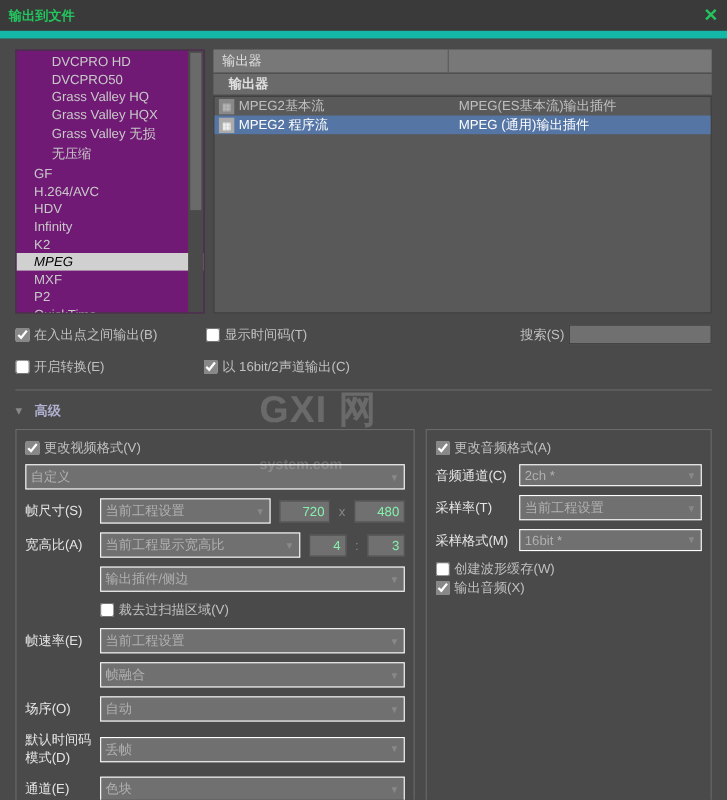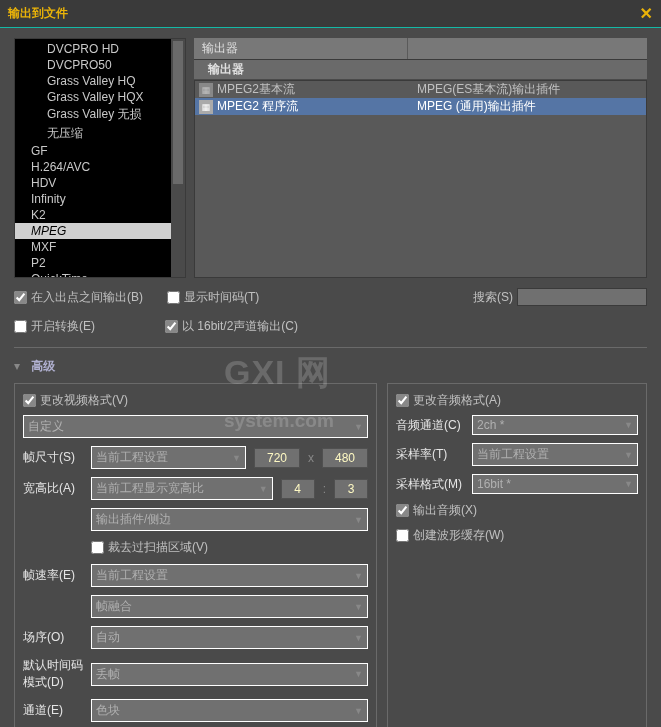--- a/index.html
+++ b/index.html
@@ -1,60 +1,60 @@
 <!DOCTYPE html>
 <html><head>
 <meta charset="utf-8">
 <style>
 * { margin: 0; padding: 0; box-sizing: border-box; font-family: "Microsoft YaHei", Arial, sans-serif; font-size: 12px; }
 body { background: #4a4a4a; color: #c0c0c0; width: 661px; height: 727px; display: flex; flex-direction: column; }
-.title-bar { background: #3a3a3a; border-bottom: 1px solid #14b8a6; padding: 4px 8px; display: flex; justify-content: space-between; align-items: center; color: #eab308; font-weight: bold; }
+.title-bar { background: #3a3a3a; border-bottom: 7px solid #14b8a6; padding: 4px 8px; display: flex; justify-content: space-between; align-items: center; color: #22c55e; font-weight: bold; }
 .close-x { font-size: 16px; cursor: pointer; font-weight: bold; }
 .content { padding: 10px 14px; display: flex; flex-direction: column; gap: 8px; flex: 1; }
 .top-section { display: flex; gap: 8px; height: 240px; }
-.tree-panel { width: 172px; background: #000000; border: 1px solid #3a3a3a; position: relative; overflow: hidden; }
+.tree-panel { width: 172px; background: #701a75; border: 1px solid #3a3a3a; position: relative; overflow: hidden; }
 .tree-content { padding: 2px 0; }
 .tree-item { padding: 1px 4px; color: #c8c8c8; cursor: pointer; white-space: nowrap; }
 .tree-item.child { padding-left: 32px; }
 .tree-item.parent { padding-left: 16px; }
 .tree-item.selected { background: #d0d0d0; color: #000; font-style: italic; }
 .scrollbar-v { position: absolute; right: 0; top: 0; width: 14px; height: 100%; background: #4a4a4a; }
 .scroll-thumb-v { background: #6a6a6a; width: 10px; margin: 2px; height: 60%; }
 .list-panel { flex: 1; display: flex; flex-direction: column; }
 .list-headers { display: flex; background: #787878; border-bottom: 1px solid #3a3a3a; }
 .list-header-cell { padding: 2px 8px; color: #e0e0e0; border-right: 1px solid #5a5a5a; }
 .list-header-cell.c1 { width: 214px; }
 .list-header-cell.c2 { flex: 1; }
 .sub-header { background: #6a6a6a; padding: 1px 14px; color: #e0e0e0; font-weight: bold; border-bottom: 1px solid #4a4a4a; }
 .list-body { background: #595959; flex: 1; border: 1px solid #3a3a3a; }
 .list-row { display: flex; padding: 0px 4px; align-items: center; }
 .list-row.selected { background: #5575a5; color: #fff; }
 .row-icon { width: 14px; height: 14px; margin-right: 4px; display: inline-flex; align-items: center; justify-content: center; background: #888; font-size: 9px; }
 .list-row.selected .row-icon { background: #aaa; }
 .row-cell1 { width: 200px; }
 .row-cell2 { flex: 1; }
-.toggle-row { display: flex; align-items: center; gap: 24px; padding: 2px 0; }
+.toggle-row { display: flex; align-items: center; gap: 44px; padding: 2px 0; }
 .checkbox-item { display: flex; align-items: center; gap: 4px; cursor: pointer; }
 .checkbox-item input[type="checkbox"] { width: 13px; height: 13px; accent-color: #888; }
 .search-box { margin-left: auto; display: flex; align-items: flex-end; gap: 4px; }
 .search-input { background: #707070; border: 1px solid #3a3a3a; color: #d0d0d0; width: 130px; padding: 1px 4px; }
 .separator { border-top: 1px solid #6a6a6a; margin: 2px 0; }
 .advanced-label { color: #b0b0d0; font-weight: bold; padding-left: 8px; }
 .format-grid { display: flex; gap: 10px; }
 .left-format, .right-format { border: 1px solid #6a6a6a; padding: 8px; }
 .left-format { flex: 1; }
 .right-format { width: 260px; }
 .format-row { display: flex; align-items: center; gap: 8px; margin-bottom: 8px; }
 .format-label { width: 60px; color: #e5e5e5; }
 .select-box { background: #707070; border: 1px solid #ffffff; color: #b0b0b0; padding: 2px 4px; flex: 1; position: relative; display: flex; justify-content: space-between; align-items: center; cursor: pointer; }
 .select-arrow { font-size: 9px; color: #888; }
-.num-input { background: #707070; border: 1px solid #505050; color: #fef9c3; padding: 2px 4px; width: 46px; text-align: center; }
+.num-input { background: #707070; border: 1px solid #505050; color: #86efac; padding: 2px 4px; width: 46px; text-align: right; }
 .x-sep { color: #888; }
-.watermark { position: absolute; top: 350px; left: 224px; font-size: 34px; font-weight: bold; color: rgba(255,255,255,0.18); pointer-events: none; letter-spacing: 1px; }
-.watermark small { font-size: 19px; letter-spacing: 0; }
+.watermark { position: absolute; top: 350px; left: 236px; font-size: 34px; font-weight: bold; color: rgba(255,255,255,0.18); pointer-events: none; letter-spacing: 1px; }
+.watermark small { font-size: 13px; letter-spacing: 0; }
 </style>
 </head>
 <body>
 
 <div class="title-bar">
   <span>输出到文件</span>
   <span class="close-x">✕</span>
 </div>
 
 <div class="content">
@@ -231,26 +231,26 @@
             <span class="select-arrow">▼</span>
           </div>
       </div>
       <div class="format-row">
         <div class="format-label" style="width:68px">采样格式(M)</div>
         <div class="select-box">
             <span>16bit *</span>
             <span class="select-arrow">▼</span>
           </div>
       </div>
+      <label class="checkbox-item">
+          <input type="checkbox" style="">
+          <span>创建波形缓存(W)</span>
+        </label>
       <label class="checkbox-item" style="margin-bottom:8px">
           <input type="checkbox" checked="" style="">
           <span>输出音频(X)</span>
         </label>
-      <label class="checkbox-item">
-          <input type="checkbox" style="">
-          <span>创建波形缓存(W)</span>
-        </label>
     </div>
   </div>
 
 </div>
 
 <div class="watermark">GXI 网<br><small>system.com</small></div>
 
 </body></html>

